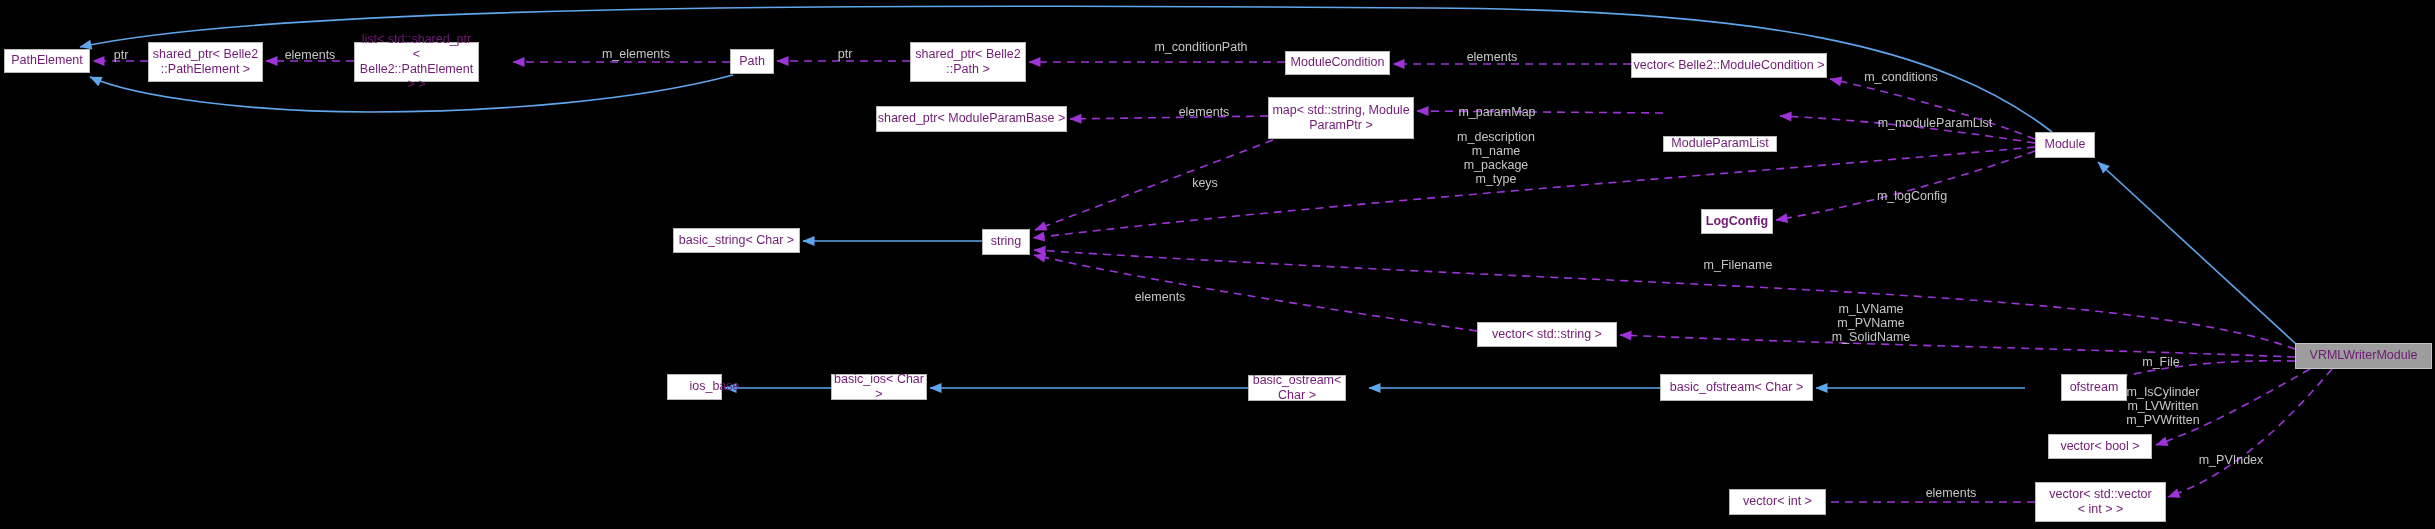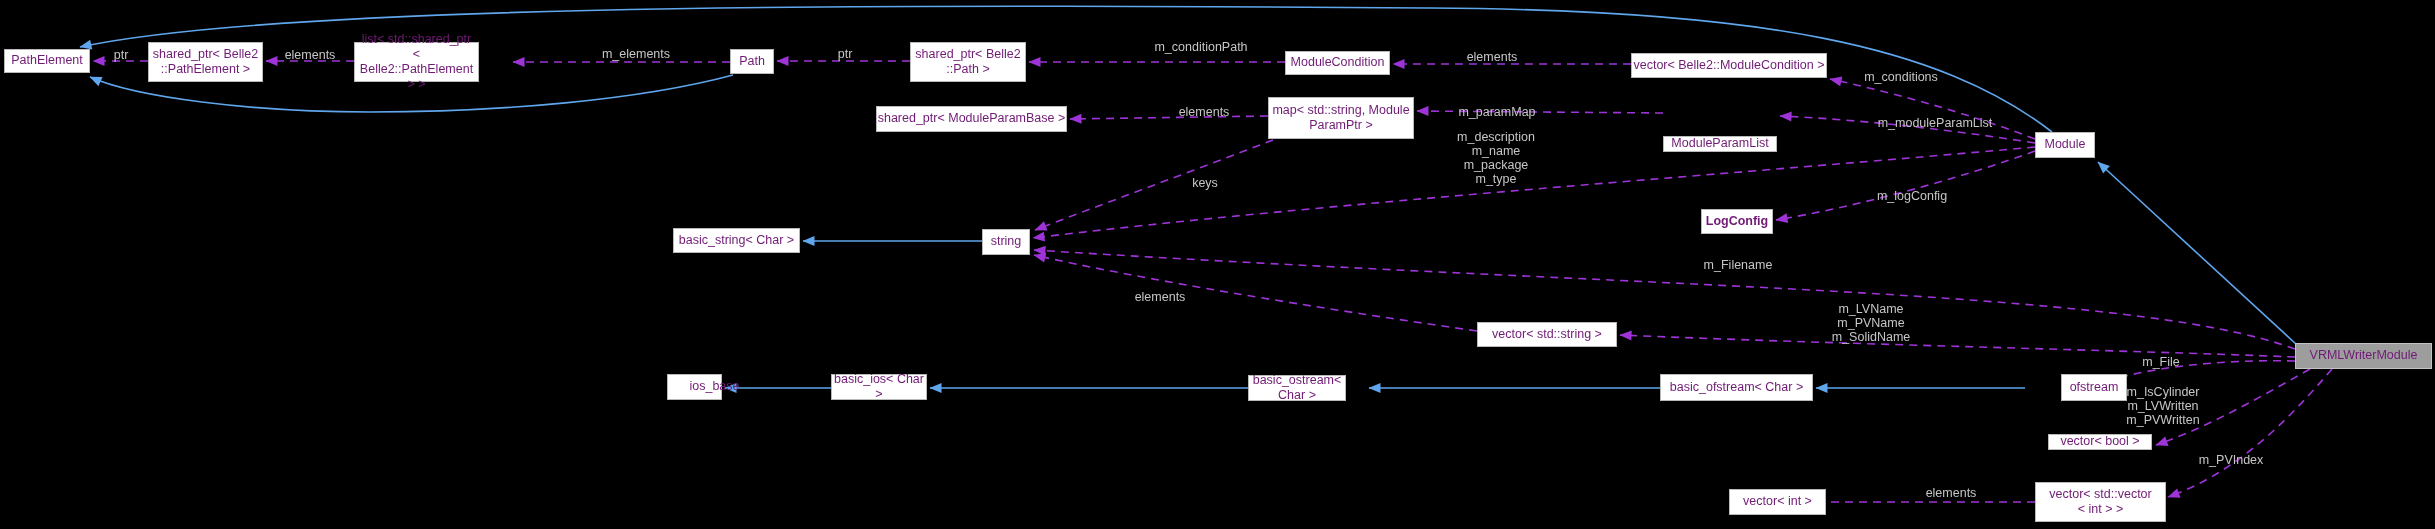--- a/index.html
+++ b/index.html
@@ -79,21 +79,21 @@
   <div class="node" style="left:673px;top:228px;width:127px;height:25px;">basic_string&lt; Char &gt;</div>
   <div class="node" style="left:982px;top:229px;width:48px;height:26px;">string</div>
   <div class="node" style="left:1701px;top:209px;width:72px;height:25px;font-weight:bold;">LogConfig</div>
   <div class="node" style="left:1477px;top:322px;width:140px;height:25px;">vector&lt; std::string &gt;</div>
   <div class="node" style="left:667px;top:374px;width:55px;height:26px;padding-left:40px;">ios_base</div>
   <div class="node" style="left:831px;top:374px;width:96px;height:26px;">basic_ios&lt; Char &gt;</div>
   <div class="node" style="left:1248px;top:375px;width:98px;height:26px;">basic_ostream&lt; Char &gt;</div>
   <div class="node" style="left:1660px;top:374px;width:153px;height:27px;">basic_ofstream&lt; Char &gt;</div>
   <div class="node" style="left:2025px;top:374px;width:66px;height:27px;margin-left:36px;">ofstream</div>
   <div class="node highlight" style="left:2295px;top:343px;width:137px;height:26px;">VRMLWriterModule</div>
-  <div class="node" style="left:2048px;top:434px;width:104px;height:16px;">vector&lt; bool &gt;</div>
+  <div class="node" style="left:2048px;top:434px;width:104px;height:25px;">vector&lt; bool &gt;</div>
   <div class="node" style="left:2035px;top:482px;width:131px;height:40px;">vector&lt; std::vector
 &lt; int &gt; &gt;</div>
   <div class="node" style="left:1705px;top:489px;width:97px;height:26px;margin-left:24px;">vector&lt; int &gt;</div>
 
   <div class="elabel" style="left:121px;top:55px;">ptr</div>
   <div class="elabel" style="left:310px;top:55px;">elements</div>
   <div class="elabel" style="left:636px;top:54px;">m_elements</div>
   <div class="elabel" style="left:845px;top:54px;">ptr</div>
   <div class="elabel" style="left:1201px;top:47px;">m_conditionPath</div>
   <div class="elabel" style="left:1492px;top:57px;">elements</div>

